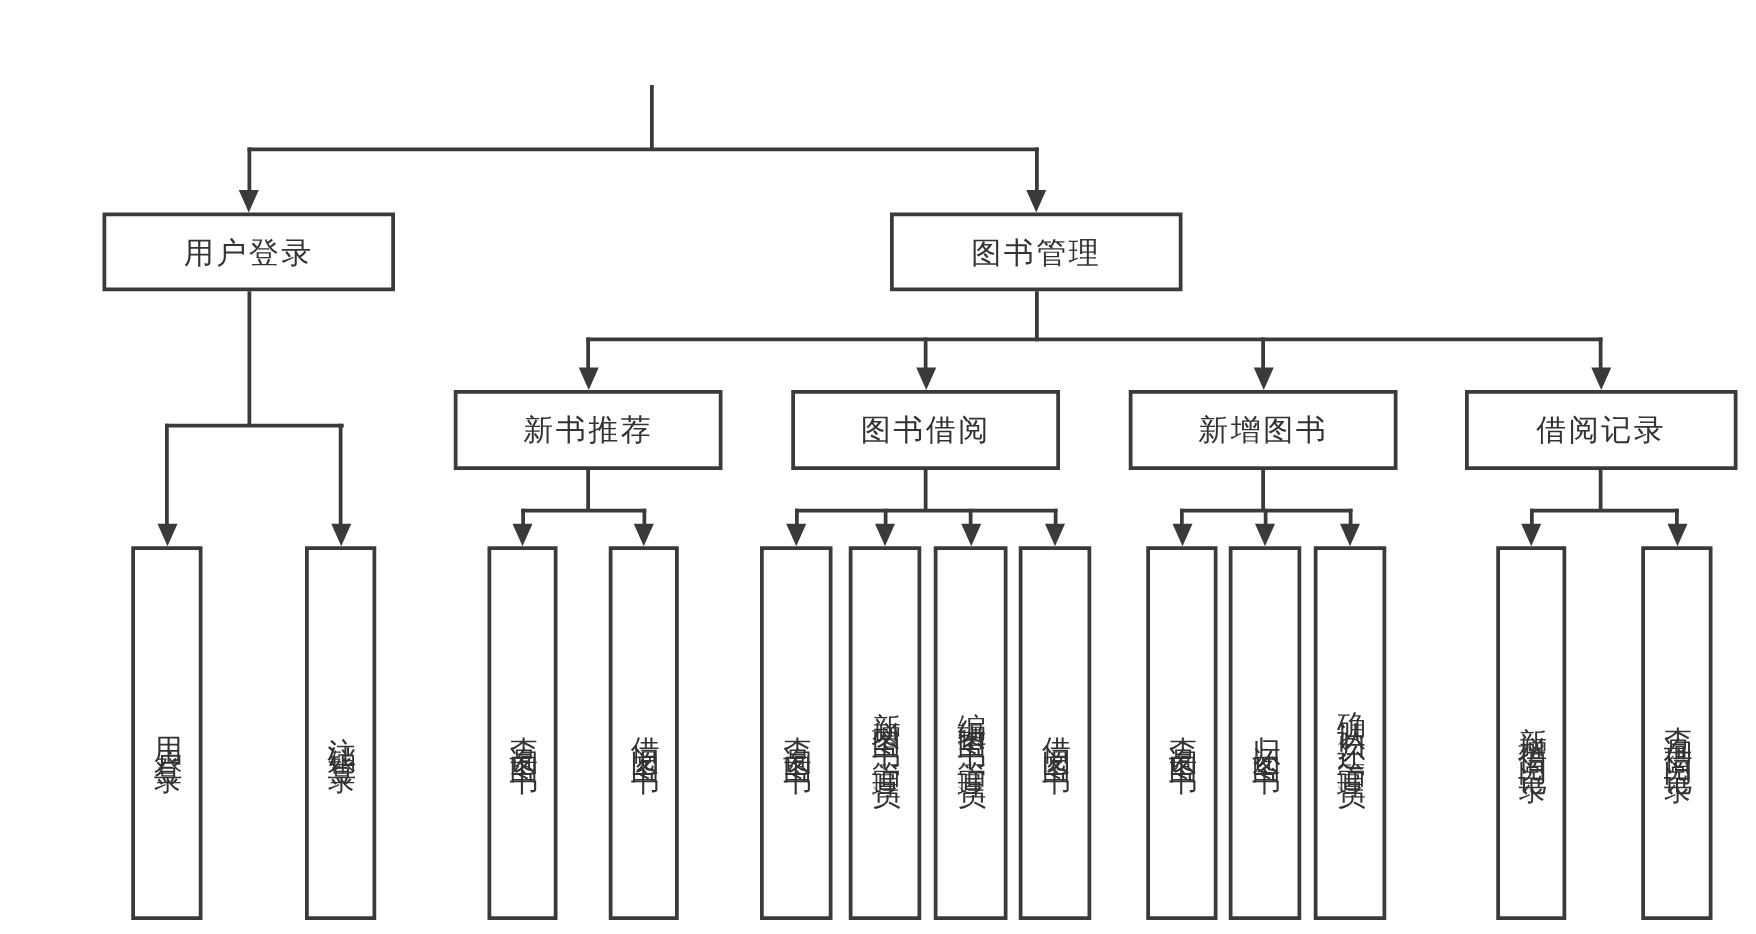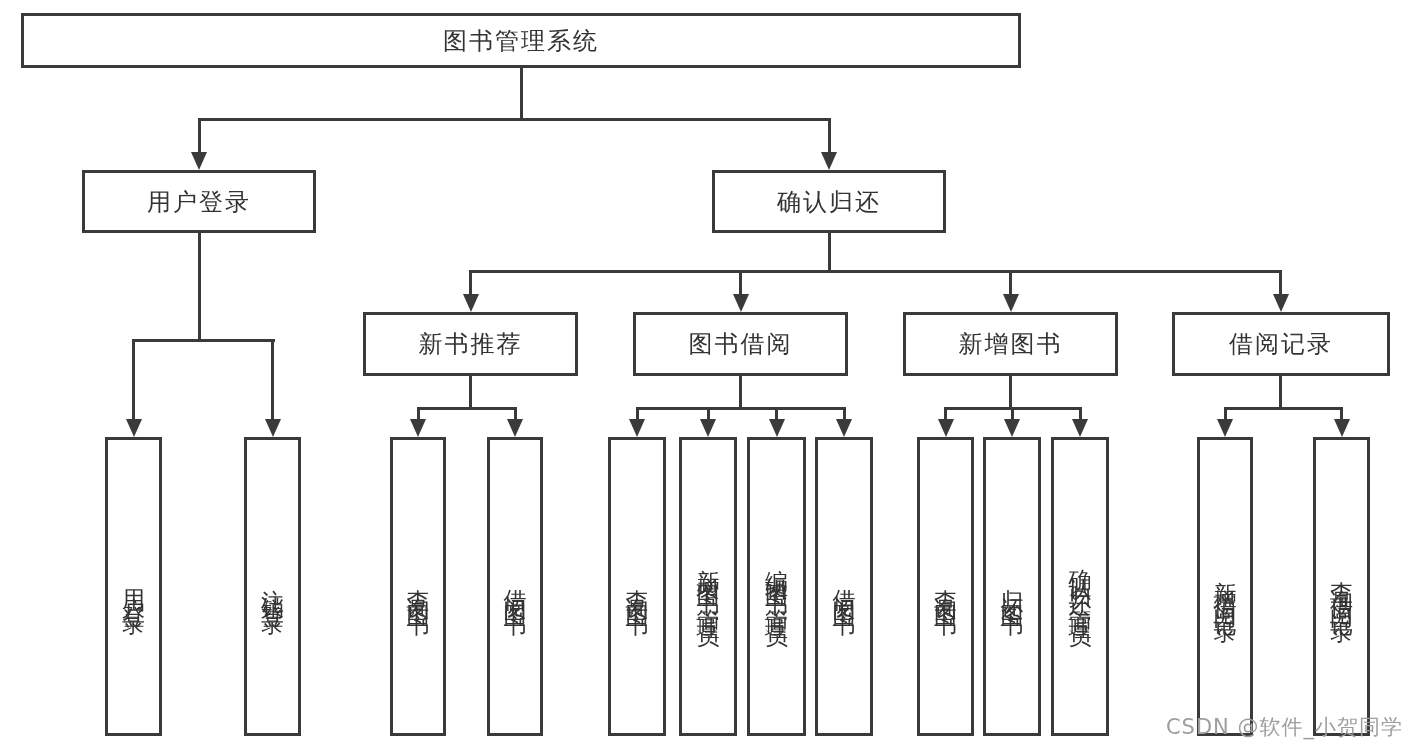--- a/index.html
+++ b/index.html
@@ -54,25 +54,24 @@
     font-size: 21px;
     color: var(--watermark);
     letter-spacing: 1px;
   }
 </style>
 </head>
 <body>
 
 <div id="canvas">
 
-  <div class="node" style="left:21px; top:13px; width:1000px; height:55px;">图书管理系统</div>
 
   <div class="node" style="left:82px; top:170px; width:234px; height:63px;">用户登录</div>
 
-  <div class="node" style="left:712px; top:170px; width:234px; height:63px;">确认归还</div>
+  <div class="node" style="left:712px; top:170px; width:234px; height:63px;">图书管理</div>
 
   <div class="node" style="left:633px; top:312px; width:215px; height:64px;">图书借阅</div>
 
   <div class="node" style="left:363px; top:312px; width:215px; height:64px;">新书推荐</div>
 
   <div class="node" style="left:903px; top:312px; width:215px; height:64px;">新增图书</div>
 
   <div class="node" style="left:1172px; top:312px; width:218px; height:64px;">借阅记录</div>
 
   <div class="node leaf" style="left:105px; top:437px; width:57px; height:299px;">
@@ -181,14 +180,13 @@
   <div class="vline" style="left:1011px; top:407px; height:14px;"></div>
   <div class="arrow" style="left:1004px; top:419px;"></div>
   <div class="vline" style="left:1079px; top:407px; height:14px;"></div>
   <div class="arrow" style="left:1072px; top:419px;"></div>
 
   <div class="vline" style="left:1224px; top:407px; height:14px;"></div>
   <div class="arrow" style="left:1217px; top:419px;"></div>
   <div class="vline" style="left:1340px; top:407px; height:14px;"></div>
   <div class="arrow" style="left:1334px; top:419px;"></div>
 
-  <div class="watermark">CSDN @软件_小贺同学</div>
 </div>
 
 </body></html>

